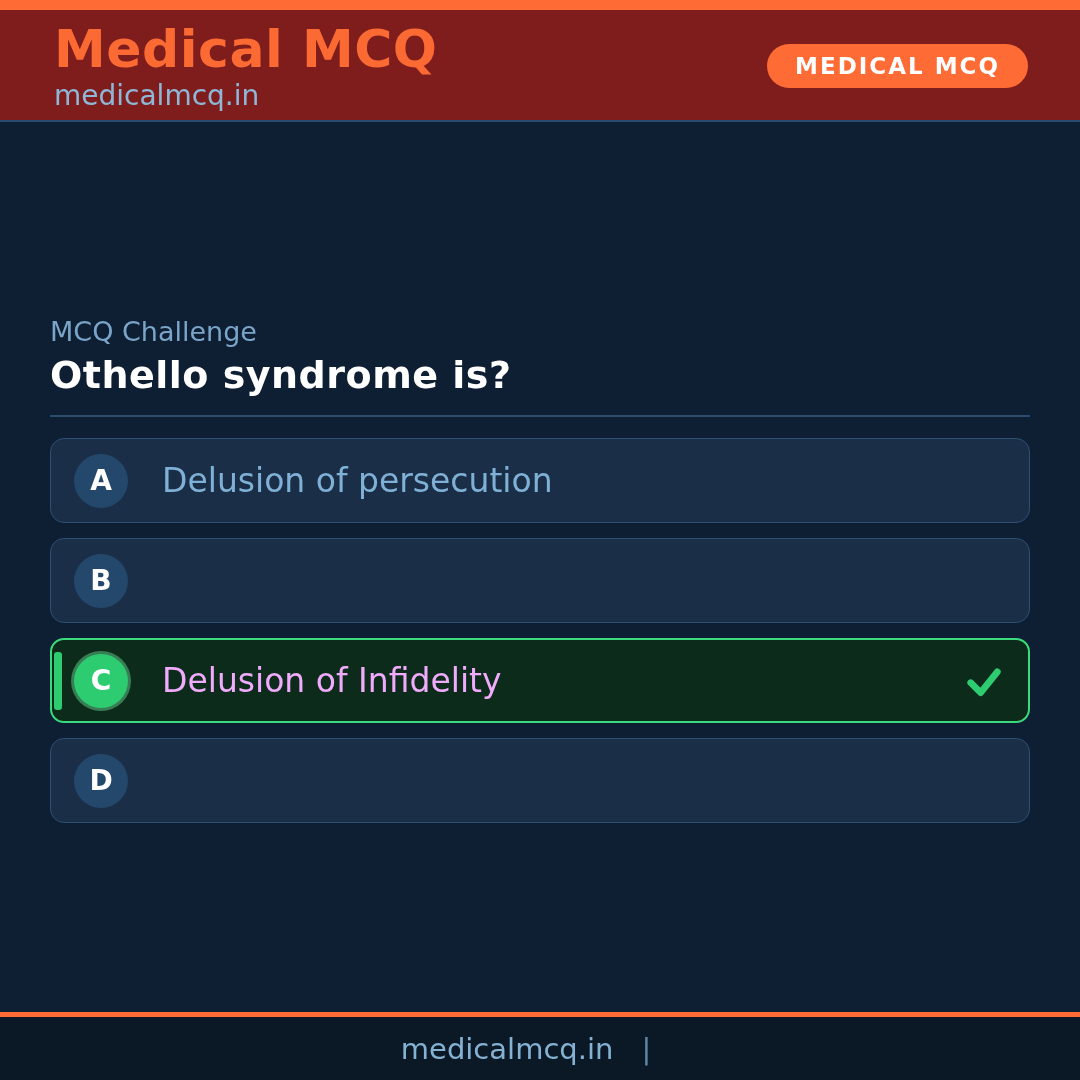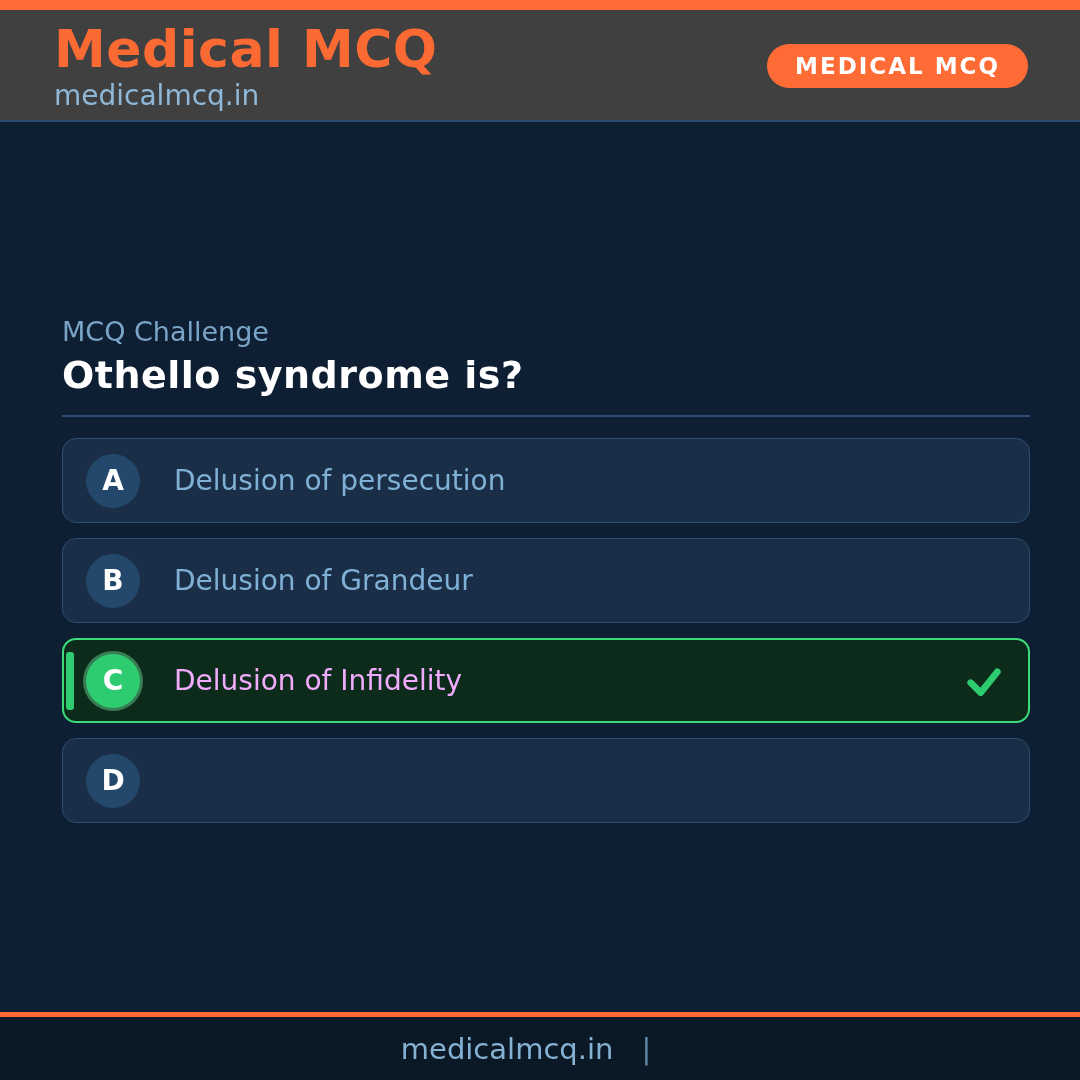--- a/index.html
+++ b/index.html
@@ -11,21 +11,21 @@
     overflow: hidden;
   }
 
   
   .top-strip { height: 10px; background: #ff6b35; }
 
   
   .header {
     position: relative;
     height: 112px;
-    background: #404040;
+    background: #7f1d1d;
     border-bottom: 2px solid #274a6e;
     padding: 12px 0 0 54px;
   }
   .brand {
     font-size: 52px;
     font-weight: bold;
     color: #fb6a33;
     line-height: 1.05;
     letter-spacing: 0.5px;
   }
@@ -47,21 +47,21 @@
     font-weight: bold;
     letter-spacing: 2px;
     display: flex;
     align-items: center;
     border: none;
     cursor: pointer;
     font-family: inherit;
   }
 
   
-  .main { padding: 0 50px; margin-left: 12px; }
+  .main { padding: 0 50px; }
   .eyebrow {
     margin-top: 194px;
     font-size: 27px;
     color: #7aa5c8;
   }
   .question-title {
     margin-top: 6px;
     font-size: 38px;
     font-weight: bold;
     color: #ffffff;
@@ -99,21 +99,21 @@
     color: #ffffff;
     font-size: 28px;
     font-weight: bold;
     display: flex;
     align-items: center;
     justify-content: center;
     flex: 0 0 auto;
   }
   .option-text {
     margin-left: 34px;
-    font-size: 28px;
+    font-size: 33px;
     color: #7fb0d5;
   }
 
   
   .option.correct {
     background: #0c2b1a;
     border: 2px solid #3bda7c;
     padding-left: 22px;
   }
   .option.correct .letter {
@@ -179,21 +179,20 @@
 
   <div class="options">
 
     <div class="option">
       <div class="letter">A</div>
       <div class="option-text">Delusion of persecution</div>
     </div>
 
     <div class="option">
       <div class="letter">B</div>
-      <div class="option-text">Delusion of Grandeur</div>
     </div>
 
     <div class="option correct">
       <div class="accent-bar"></div>
       <div class="letter">C</div>
       <div class="option-text">Delusion of Infidelity</div>
       <svg class="check" viewBox="0 0 24 24" fill="none">
         <polyline points="4,13 10,19 20,6.5" stroke="#2ecc71" stroke-width="4" stroke-linecap="round" stroke-linejoin="round"></polyline>
       </svg>
     </div>

